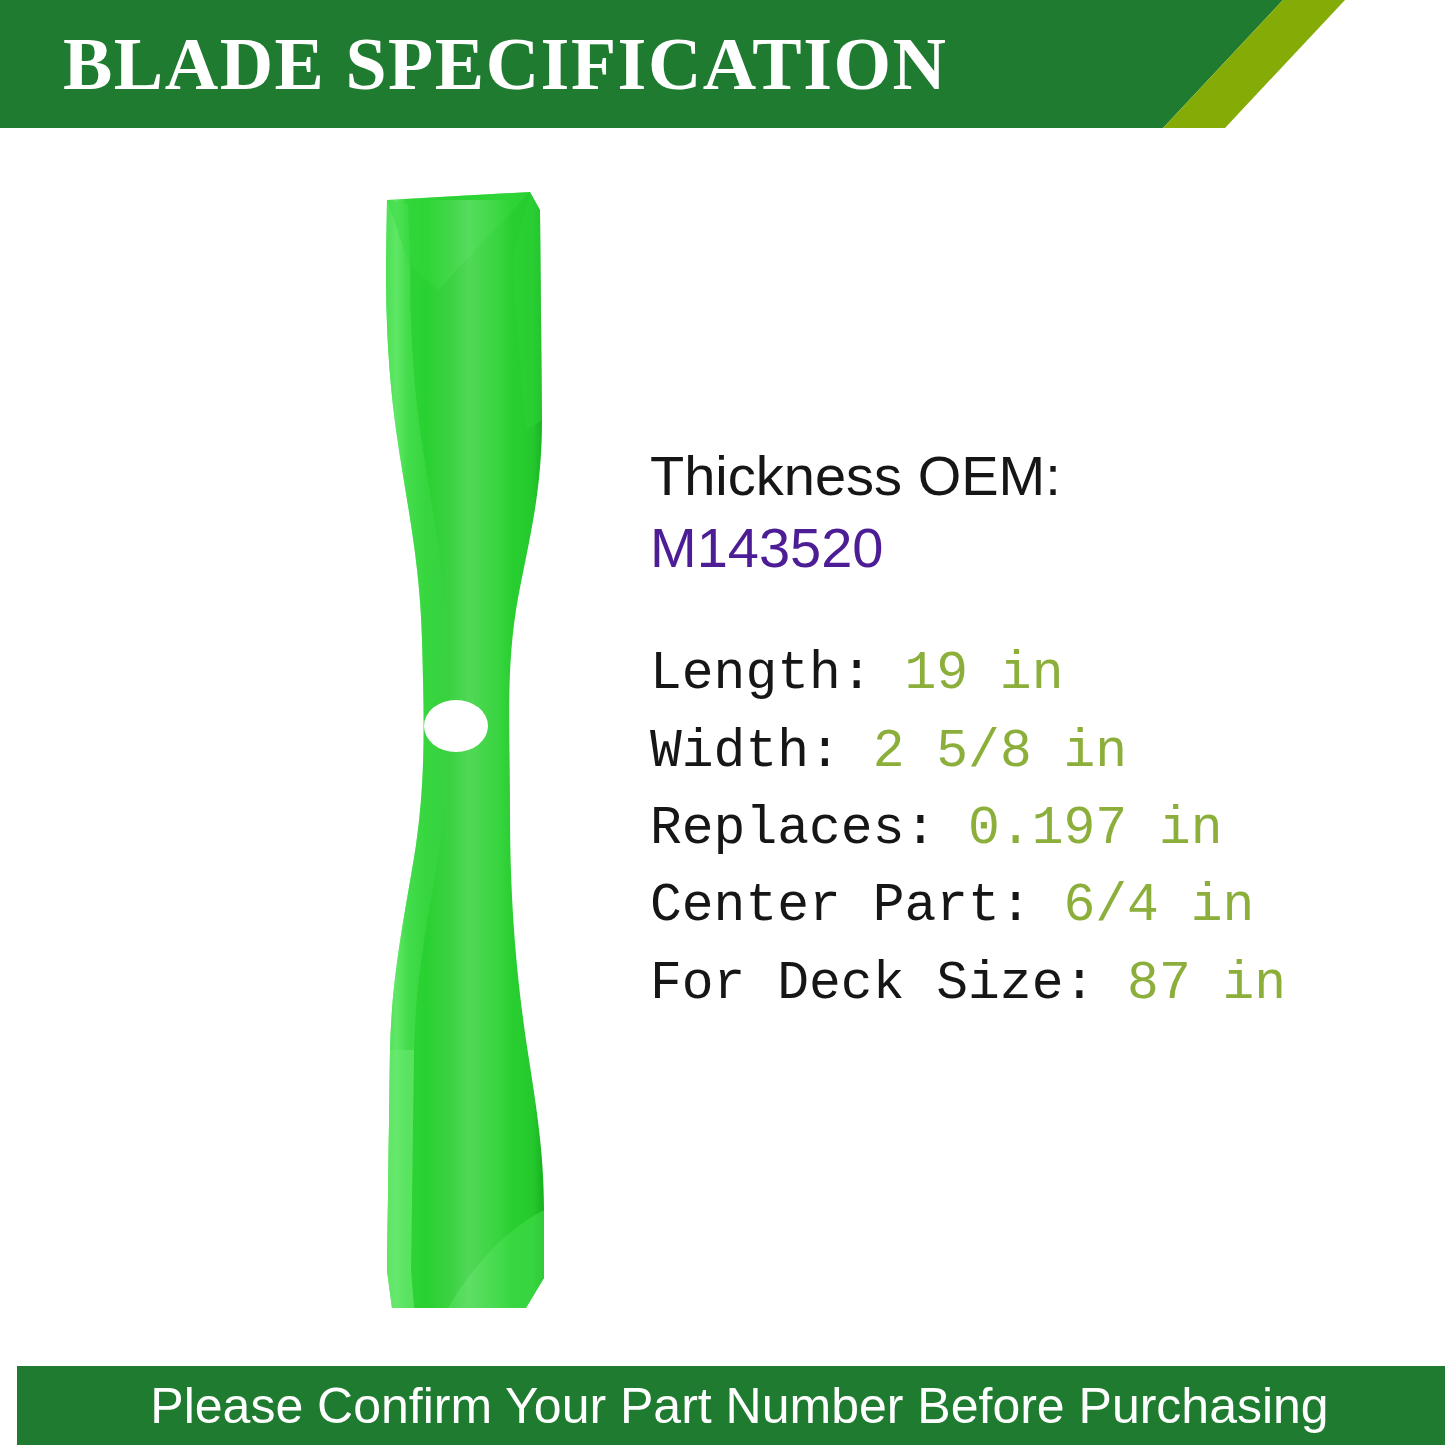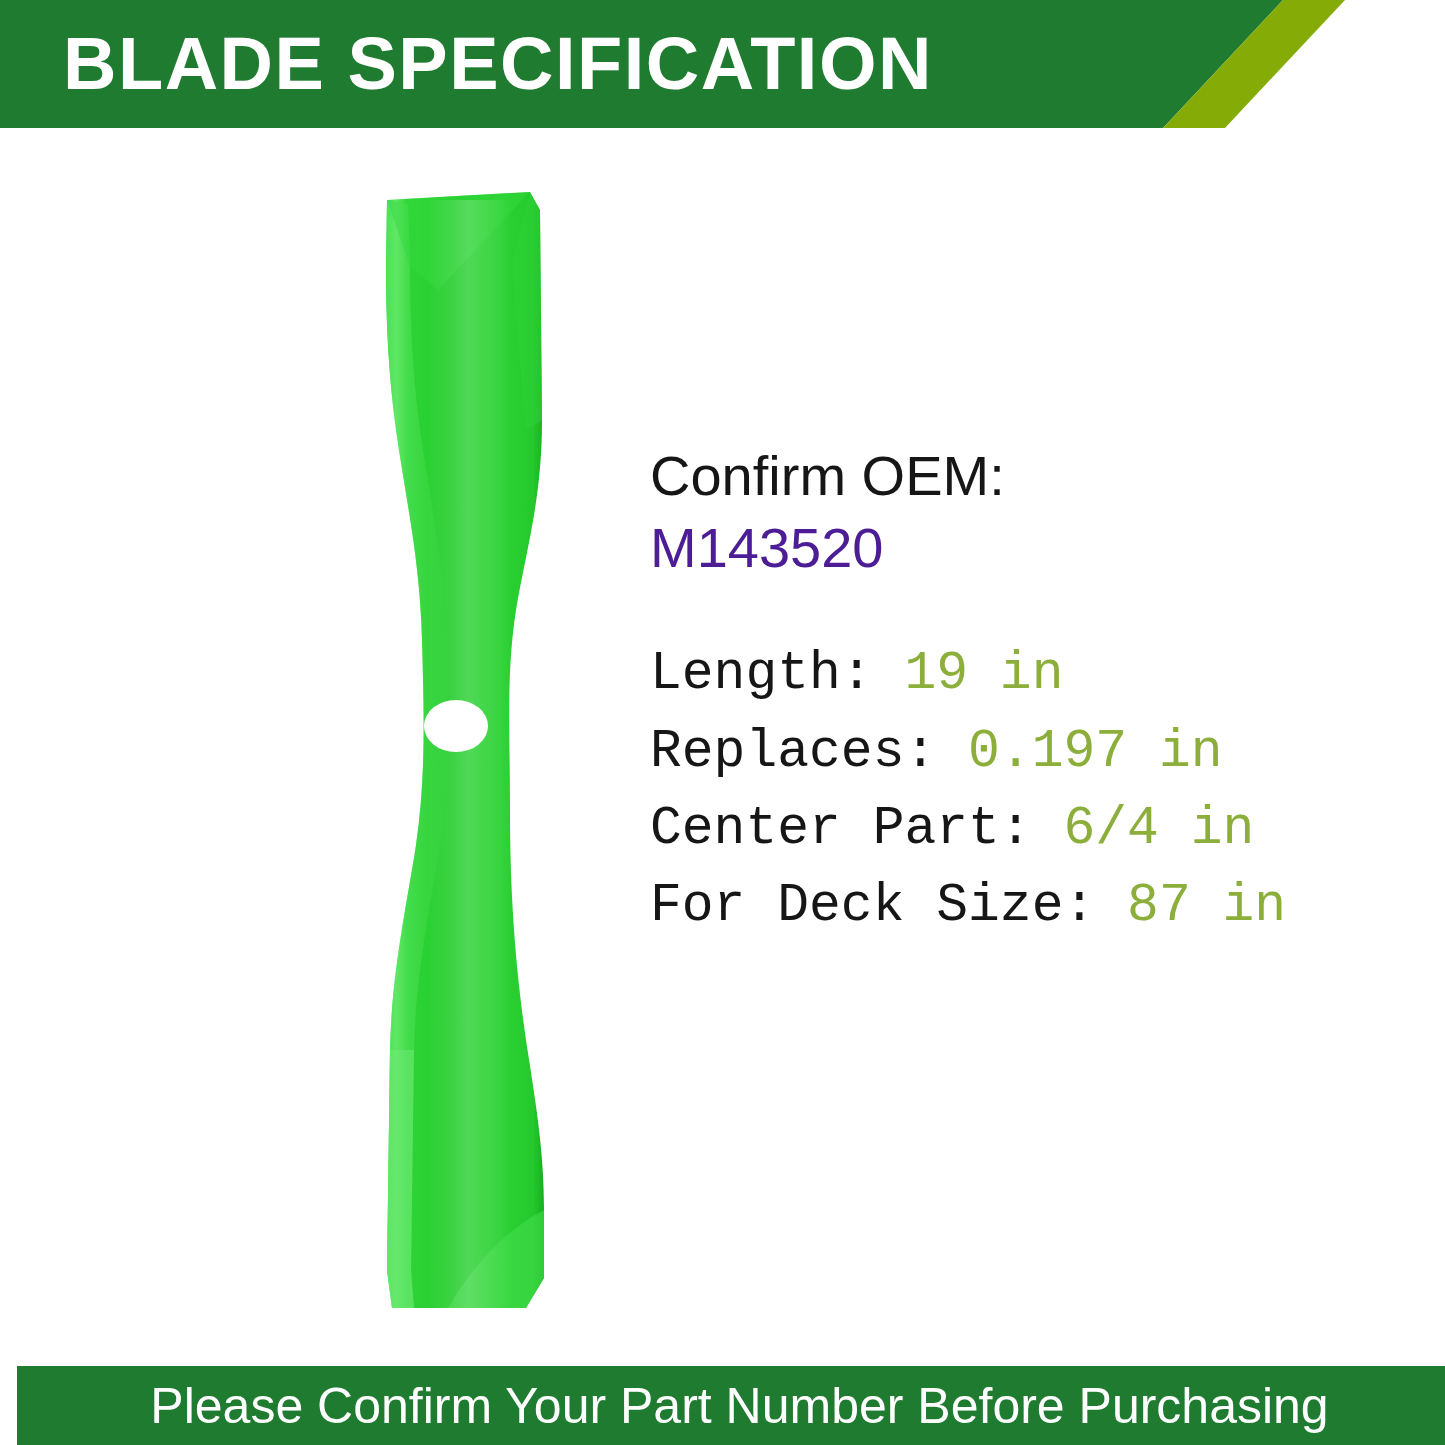--- a/index.html
+++ b/index.html
@@ -32,21 +32,21 @@
   }
   #header-title {
     position: absolute;
     left: 63px;
     top: 10px;
     width: 1000px;
     height: 108px;
     display: flex;
     align-items: center;
     color: #ffffff;
-    font-family: Liberation Sans, sans-serif;
+    font-family: Liberation Serif, serif;
     font-weight: bold;
     font-size: 74px;
     letter-spacing: 1.5px;
     line-height: 1;
     white-space: nowrap;
   }
 
   
   #footer-band {
     position: absolute;
@@ -205,30 +205,34 @@
       <path d="M 84,880 L 81,1100 L 84,1138 L 62,1138 L 57,1100 L 60,880 Z" fill="#6CEA72" opacity="0.55"></path>
 
       <rect x="96" y="30" width="86" height="1108" fill="url(#sheenGrad)"></rect>
 
       <ellipse cx="126" cy="556" rx="32" ry="26" fill="#FFFFFF"></ellipse>
     </svg>
   </div>
 
   <div id="spec-panel">
 
-    <div class="spec-oem-label">Confirm OEM:</div>
+    <div class="spec-oem-label">Thickness OEM:</div>
     <div class="spec-oem-value">M143520</div>
 
     <div id="spec-rows">
 
       <div class="spec-row">
         <span class="spec-label">Length:</span>
         <span class="spec-value">19 in</span>
       </div>
 
+      <div class="spec-row">
+        <span class="spec-label">Width:</span>
+        <span class="spec-value">2 5/8 in</span>
+      </div>
 
       <div class="spec-row">
         <span class="spec-label">Replaces:</span>
         <span class="spec-value">0.197 in</span>
       </div>
 
       <div class="spec-row">
         <span class="spec-label">Center Part:</span>
         <span class="spec-value">6/4 in</span>
       </div>

